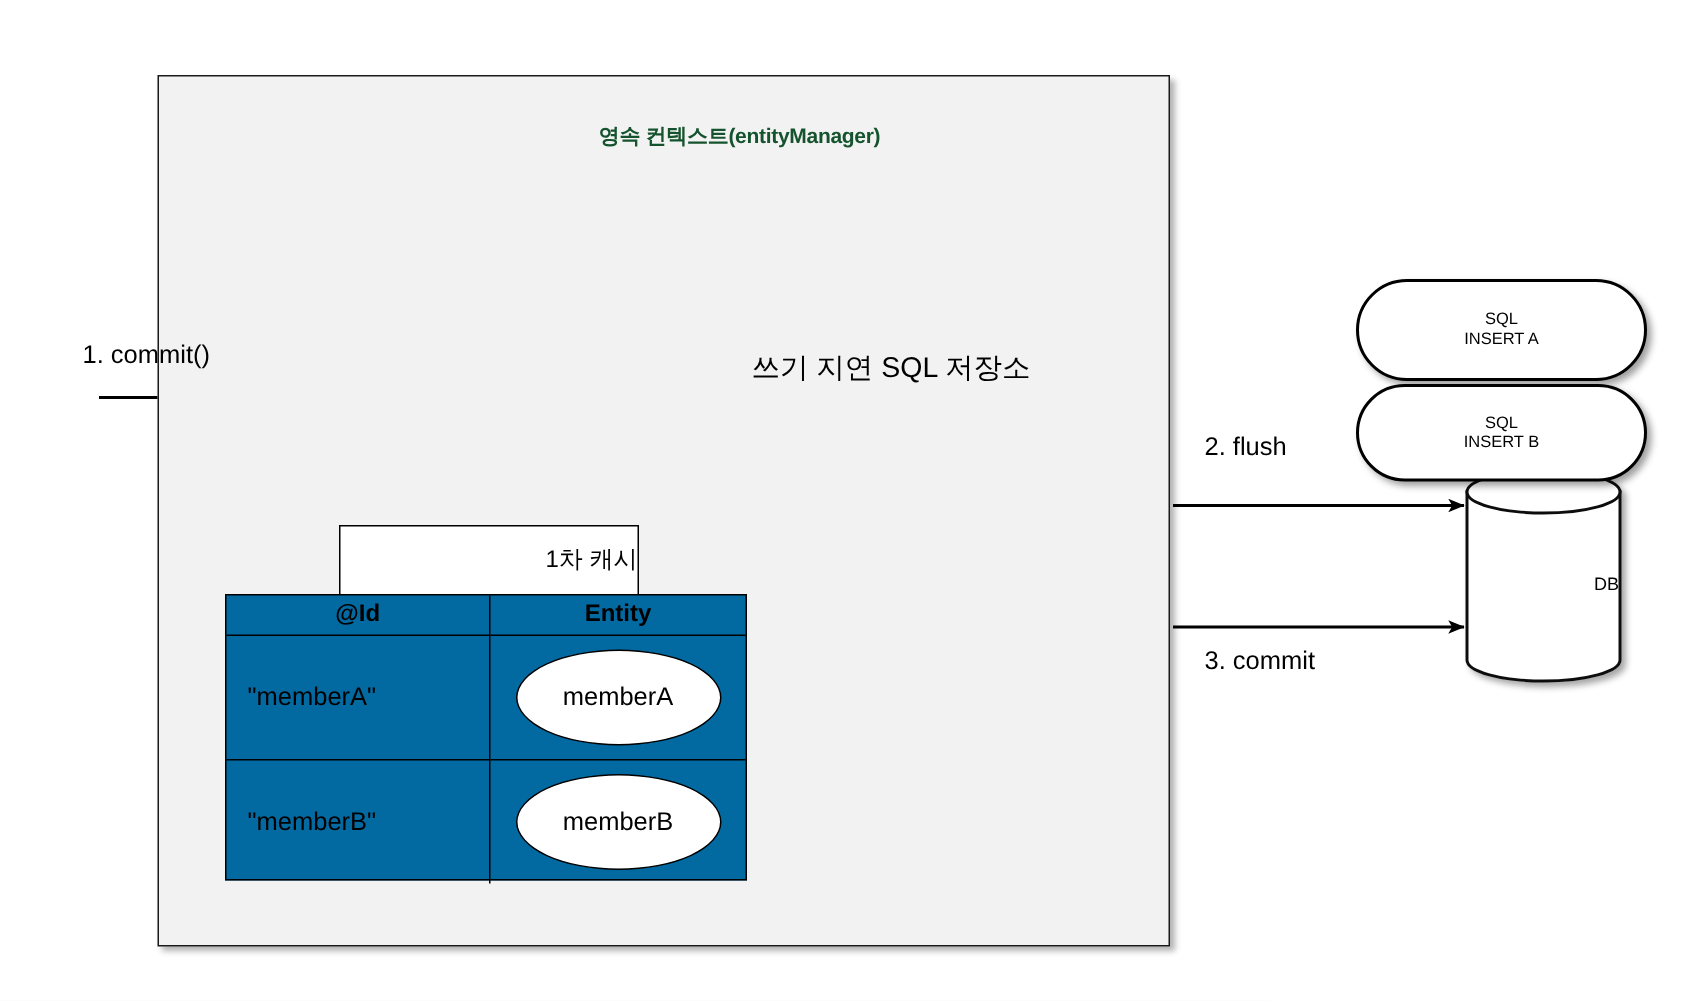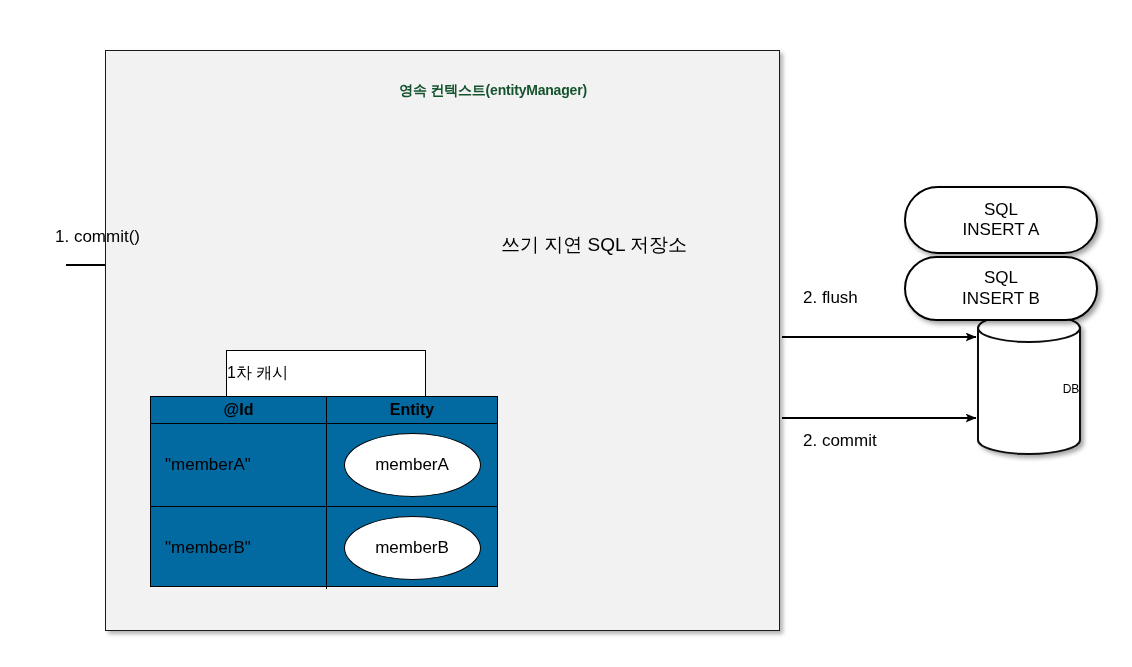--- a/index.html
+++ b/index.html
@@ -56,21 +56,21 @@
   #cache-tab {
     left: 226px;
     top: 350px;
     width: 200px;
     height: 47px;
     background: #ffffff;
     border: 1.6px solid #000;
     box-sizing: border-box;
     display: flex;
     align-items: center;
-    justify-content: flex-start;
+    justify-content: flex-end;
     font-size: 16px;
     color: #000;
   }
 
   
   #cache-table {
     left: 150px;
     top: 396px;
     width: 348px;
     height: 191px;
@@ -128,21 +128,21 @@
   .sql-capsule {
     background: #ffffff;
     border: 2.4px solid #000;
     border-radius: 34px;
     box-shadow: 3px 3px 5px rgba(0,0,0,0.38);
     box-sizing: border-box;
     display: flex;
     flex-direction: column;
     align-items: center;
     justify-content: center;
-    font-size: 17px;
+    font-size: 11px;
     line-height: 1.18;
     color: #000;
     text-align: center;
   }
   #sql-a {
     left: 904px; top: 186px;
     width: 194px; height: 68px;
     z-index: 5;
   }
   #sql-b {
@@ -248,13 +248,13 @@
   <span>SQL</span>
   <span>INSERT B</span>
 </div>
 
 <div class="abs" id="db-label">DB</div>
 
 <div class="abs arrow-label" id="lbl-commit1">1. commit()</div>
 
 <div class="abs arrow-label" id="lbl-flush">2. flush</div>
 
-<div class="abs arrow-label" id="lbl-commit3">2. commit</div>
+<div class="abs arrow-label" id="lbl-commit3">3. commit</div>
 
 </body></html>

